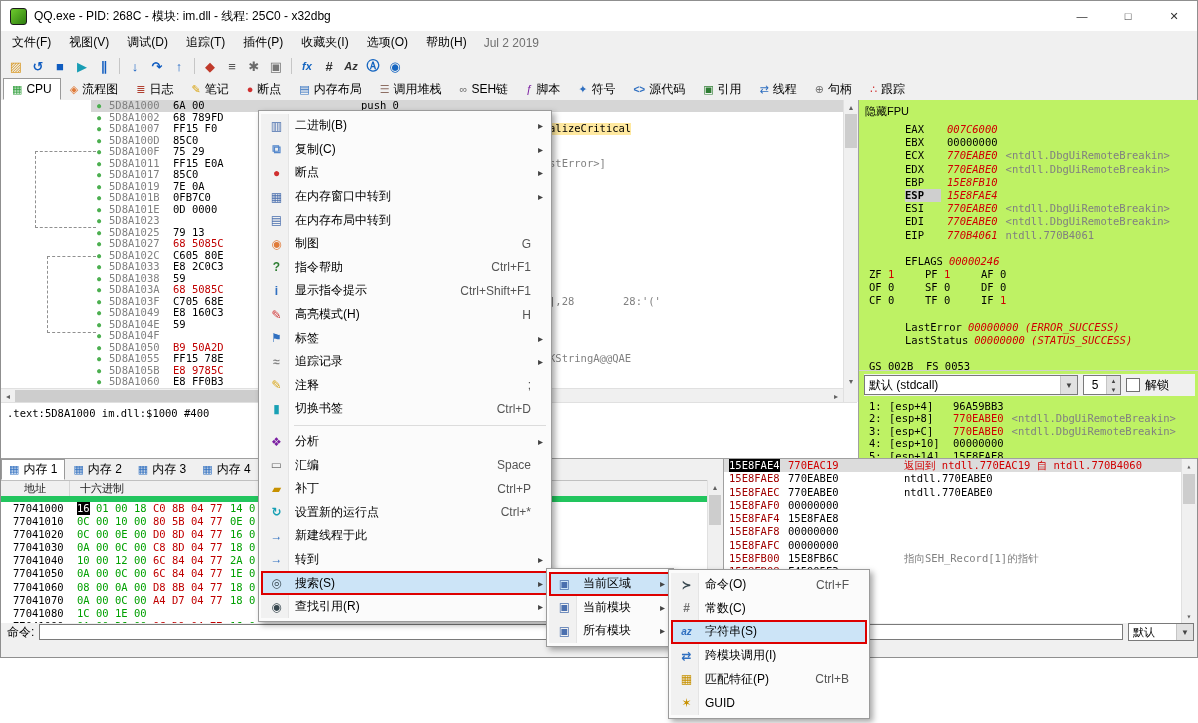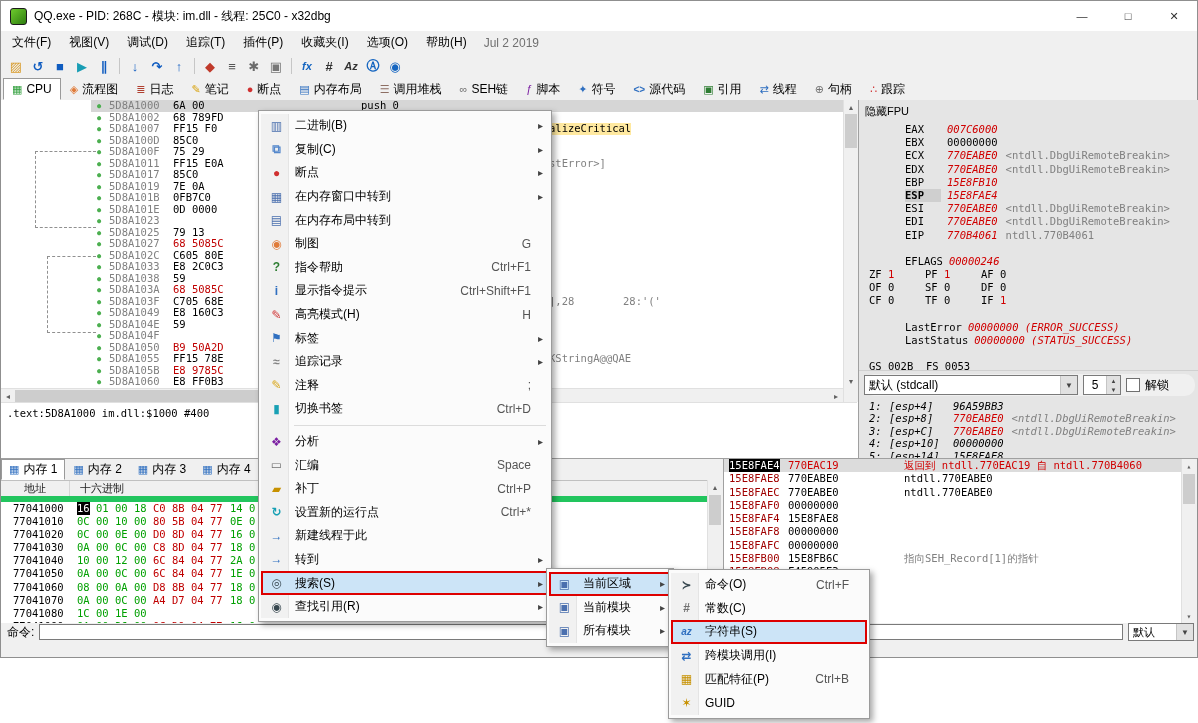--- a/index.html
+++ b/index.html
@@ -54,42 +54,42 @@
 
   .scroll{background:#f0f0f0;position:absolute;}
   .sc-ar{position:absolute;color:#606060;font-size:8px;width:14px;height:14px;display:flex;align-items:center;justify-content:center;}
   .sc-th{position:absolute;background:#cdcdcd;}
   .dhscroll{left:0;top:288px;width:842px;height:14px;border-top:1px solid #e0e0e0;}
   .dvscroll{left:842px;top:0;width:14px;height:302px;border-left:1px solid #e0e0e0;}
   .info-strip{position:absolute;left:0;top:302px;width:856px;height:56px;background:#fff;border-top:1px solid #e0e0e0;
               font-family:"DejaVu Sans Mono",monospace;font-size:10.5px;padding:4px 0 0 6px;box-sizing:border-box;}
 
   
-  .regs{position:absolute;left:857px;top:0;width:339px;height:358px;background:#e5e5e5;border-left:1px solid #a0a0a0;
+  .regs{position:absolute;left:857px;top:0;width:339px;height:358px;background:#bef264;border-left:1px solid #a0a0a0;
         font-family:"DejaVu Sans Mono",monospace;font-size:10.5px;}
   .fpu-btn{position:absolute;left:6px;top:4px;font-family:"Liberation Sans","DejaVu Sans",sans-serif;font-size:11px;}
   .reglines{position:absolute;left:10px;top:23px;right:2px;white-space:pre;}
   .rline{height:13.2px;line-height:13.2px;}
   .rname{display:inline-block;min-width:36px;margin-left:36px;}
   .rname.hl{background:#cfcfcf;font-weight:bold;}
   .rval.red{color:#d00000;font-style:italic;}
   .rnote{color:#808080;margin-left:8px;}
   .fgrp{display:inline-block;width:56px;}
   .fv1{color:#d00000;}
   .regdiv{position:absolute;left:0;right:0;top:270px;height:1px;background:#d0d0d0;}
   .combo-row{position:absolute;left:5px;right:3px;top:274px;height:22px;display:flex;align-items:center;gap:5px;
-             font-family:"Liberation Sans","DejaVu Sans",sans-serif;font-size:12px;background:#f0f0f0;border-radius:10px;}
+             font-family:"Liberation Sans","DejaVu Sans",sans-serif;font-size:12px;background:#f0f0f0;}
   .cc-combo{width:208px;height:18px;border:1px solid #7a7a7a;background:#fff;display:flex;align-items:center;padding-left:4px;}
   .cc-arrow{margin-left:auto;width:16px;height:100%;background:#e1e1e1;border-left:1px solid #c5c5c5;display:flex;align-items:center;justify-content:center;font-size:8px;color:#444;}
   .spinner{width:36px;height:18px;border:1px solid #7a7a7a;background:#fff;display:flex;align-items:center;}
   .spin-val{flex:1;text-align:center;}
   .spin-btns{width:13px;height:100%;display:flex;flex-direction:column;border-left:1px solid #c5c5c5;}
   .spin-btns div{flex:1;font-size:6px;display:flex;align-items:center;justify-content:center;background:#e1e1e1;color:#444;}
   .chk{width:12px;height:12px;border:1px solid #707070;background:#fff;}
-  .args{position:absolute;left:10px;top:300px;right:2px;white-space:pre;font-style:italic;}
+  .args{position:absolute;left:10px;top:300px;right:2px;white-space:pre;}
   .aline{height:12.4px;line-height:12.4px;}
   .a-n{display:inline-block;width:20px;}
   .a-loc{display:inline-block;width:64px;}
   .a-val.red{color:#d00000;}
   .a-note{color:#808080;margin-left:8px;}
 
   
   .bottom{position:absolute;left:0;top:457px;width:1196px;height:165px;}
   .dump{position:absolute;left:0;top:0;width:722px;height:165px;background:#fff;border-top:1px solid #a0a0a0;box-sizing:border-box;}
   .dump-tabs{height:21px;background:#f0f0f0;display:flex;align-items:flex-end;border-bottom:1px solid #c0c0c0;}

